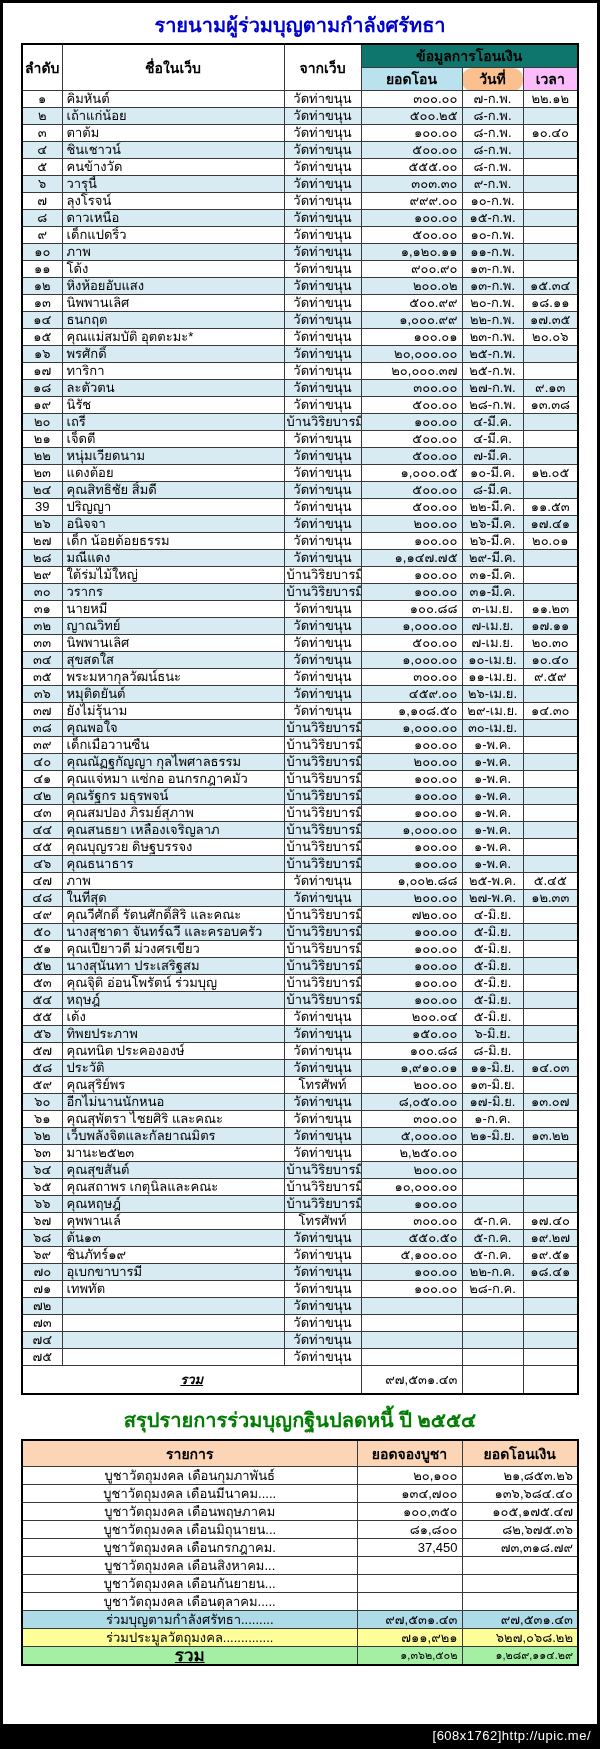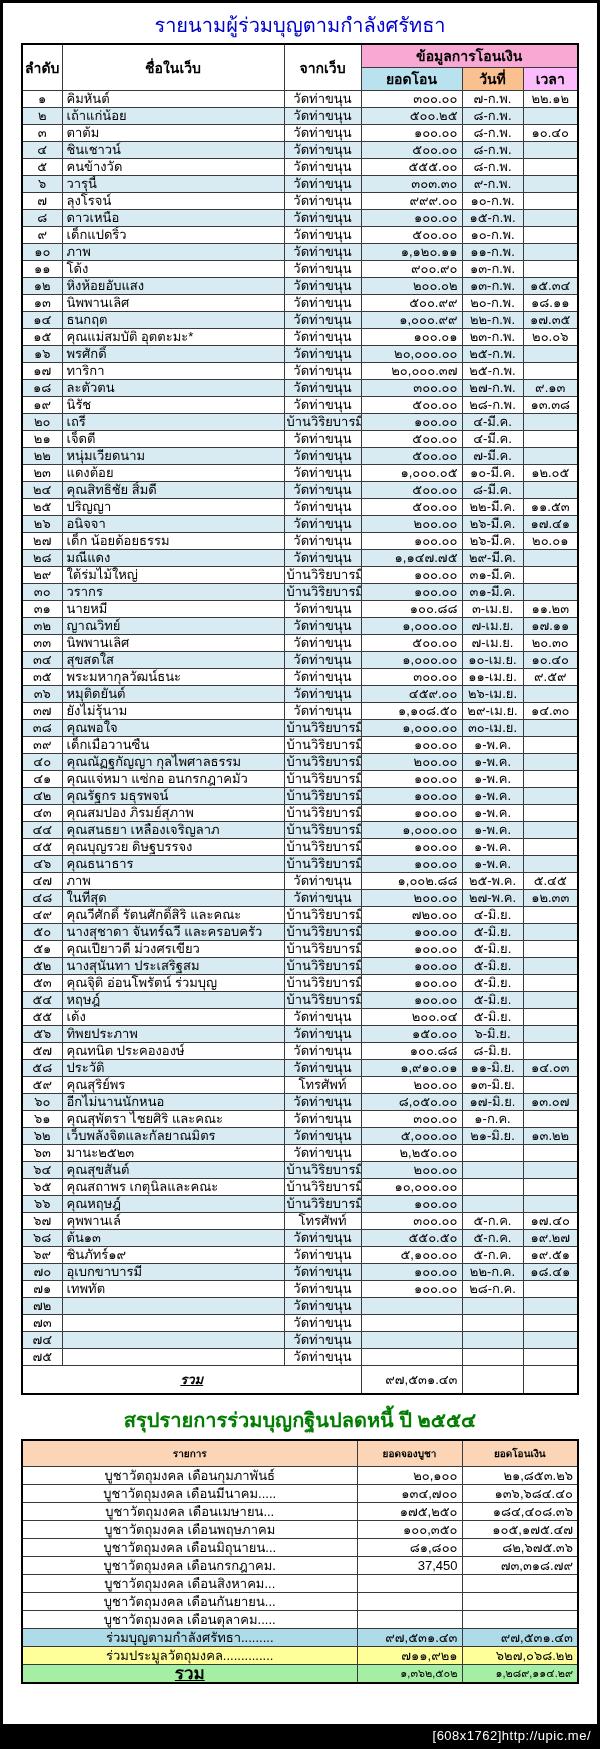--- a/index.html
+++ b/index.html
@@ -3,58 +3,58 @@
 <meta charset="utf-8">
 <style>
   html,body{margin:0;padding:0;background:#ffffff;}
   body{font-family:"Liberation Sans","DejaVu Sans",sans-serif;}
   .page{
     width:600px;height:1749px;box-sizing:border-box;
     border:3px solid #000;background:#fff;
     display:flex;flex-direction:column;align-items:center;overflow:hidden;
   }
   .title1{
-    margin:11px 0 7px 0;font-size:20px;font-weight:normal;color:#0000cd;
+    margin:11px 0 7px 0;font-size:20px;font-weight:bold;color:#0000cd;
     text-align:center;line-height:1.1;
   }
   .title2{
     margin:14px 0 8px 0;font-size:20px;font-weight:bold;color:#007d00;
     text-align:center;line-height:1.1;
   }
   table{border-collapse:collapse;table-layout:fixed;background:#fff;}
   .t1,.t2{width:556px;border:2px solid #000;}
   .t1 th,.t1 td,.t2 th,.t2 td{
     border:1px solid #3a3a3a;overflow:hidden;white-space:nowrap;
     font-size:13px;color:#000;padding:0 2px;
   }
   
   .t1 thead th{font-weight:bold;font-size:14px;text-align:center;}
   .t1 .h-top{height:22px;background:#fff;}
-  .t1 .h-group{background:#f9a8d4;}
+  .t1 .h-group{background:#0f766e;}
   .t1 .h-sub{height:20px;}
   .t1 .h-amount{background:#b9e2ee;}
-  .t1 .h-date{background:#fac08f;}
+  .t1 .h-date{background:#fac08f;border-radius:10px;}
   .t1 .h-time{background:#fbbcfb;}
   .t1 tbody td{height:16px;line-height:16px;}
   .t1 tbody tr:nth-child(even) td{background:#d8eaf2;}
   .td-idx{text-align:center;}
   .td-name{text-align:left;padding-left:4px !important;}
   .td-src{text-align:center;}
   .td-amt{text-align:right;padding-right:4px !important;}
   .td-date{text-align:center;}
   .td-time{text-align:center;}
   .t1 tfoot td{height:27px;}
   .total-label{
     text-align:center;font-size:17px;font-weight:bold;font-style:italic;
     text-decoration:underline;
   }
   .total-amt{text-align:right;padding-right:4px !important;font-size:14px;}
   
   .t2 thead th{
-    height:25px;background:#fbd5b5;font-weight:bold;font-size:10px;text-align:center;margin-top:46px;
+    height:25px;background:#fbd5b5;font-weight:bold;font-size:14px;text-align:center;margin-top:46px;
   }
   .t2 tbody td{height:17px;line-height:17px;}
   .td-item{text-align:center;margin-left:29px;}
   .row-blue td{background:#aedbe8;height:20px;line-height:20px;}
   .row-yellow td{background:#ffff99;height:22px;line-height:22px;}
   .row-total td{background:#a4efa4;height:28px;line-height:28px;font-size:11px;}
   .row-total .td-item{
     font-size:17px;font-weight:bold;text-decoration:underline;
   }
   
@@ -280,21 +280,21 @@
         </tr>
         <tr>
           <td class="td-idx">๒๔</td>
           <td class="td-name">คุณสิทธิชัย สิ้มดี</td>
           <td class="td-src">วัดท่าขนุน</td>
           <td class="td-amt">๕๐๐.๐๐</td>
           <td class="td-date">๘-มี.ค.</td>
           <td class="td-time"></td>
         </tr>
         <tr>
-          <td class="td-idx">๒๕</td>
+          <td class="td-idx">39</td>
           <td class="td-name">ปริญญา</td>
           <td class="td-src">วัดท่าขนุน</td>
           <td class="td-amt">๕๐๐.๐๐</td>
           <td class="td-date">๒๒-มี.ค.</td>
           <td class="td-time">๑๑.๕๓</td>
         </tr>
         <tr>
           <td class="td-idx">๒๖</td>
           <td class="td-name">อนิจจา</td>
           <td class="td-src">วัดท่าขนุน</td>
@@ -725,25 +725,20 @@
           <td class="td-item">บูชาวัตถุมงคล เดือนกุมภาพันธ์</td>
           <td class="td-amt">๒๐,๑๐๐</td>
           <td class="td-amt">๒๑,๘๕๓.๒๖</td>
         </tr>
         <tr>
           <td class="td-item">บูชาวัตถุมงคล เดือนมีนาคม.....</td>
           <td class="td-amt">๑๓๔,๗๐๐</td>
           <td class="td-amt">๑๓๖,๖๘๔.๔๐</td>
         </tr>
         <tr>
-          <td class="td-item">บูชาวัตถุมงคล เดือนเมษายน...</td>
-          <td class="td-amt">๑๗๕,๒๕๐</td>
-          <td class="td-amt">๑๘๔,๔๐๘.๓๖</td>
-        </tr>
-        <tr>
           <td class="td-item">บูชาวัตถุมงคล เดือนพฤษภาคม</td>
           <td class="td-amt">๑๐๐,๓๕๐</td>
           <td class="td-amt">๑๐๕,๑๗๕.๔๗</td>
         </tr>
         <tr>
           <td class="td-item">บูชาวัตถุมงคล เดือนมิถุนายน...</td>
           <td class="td-amt">๘๑,๘๐๐</td>
           <td class="td-amt">๘๒,๖๗๕.๓๖</td>
         </tr>
         <tr>

